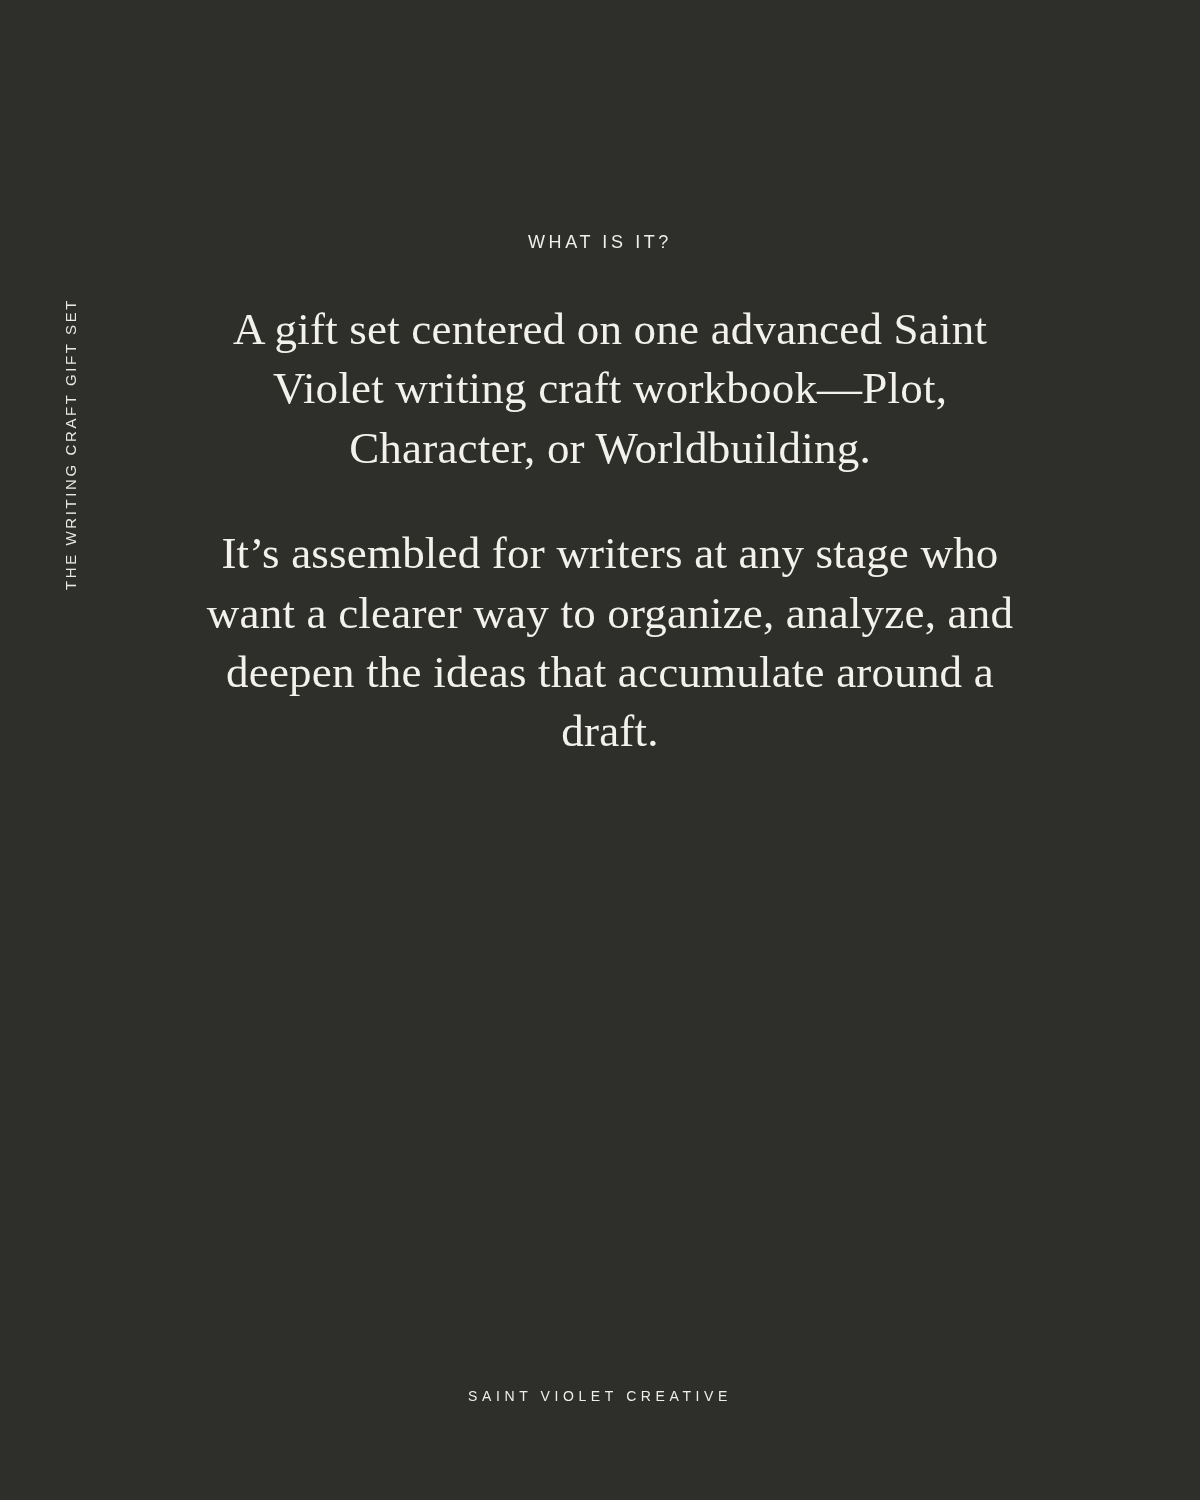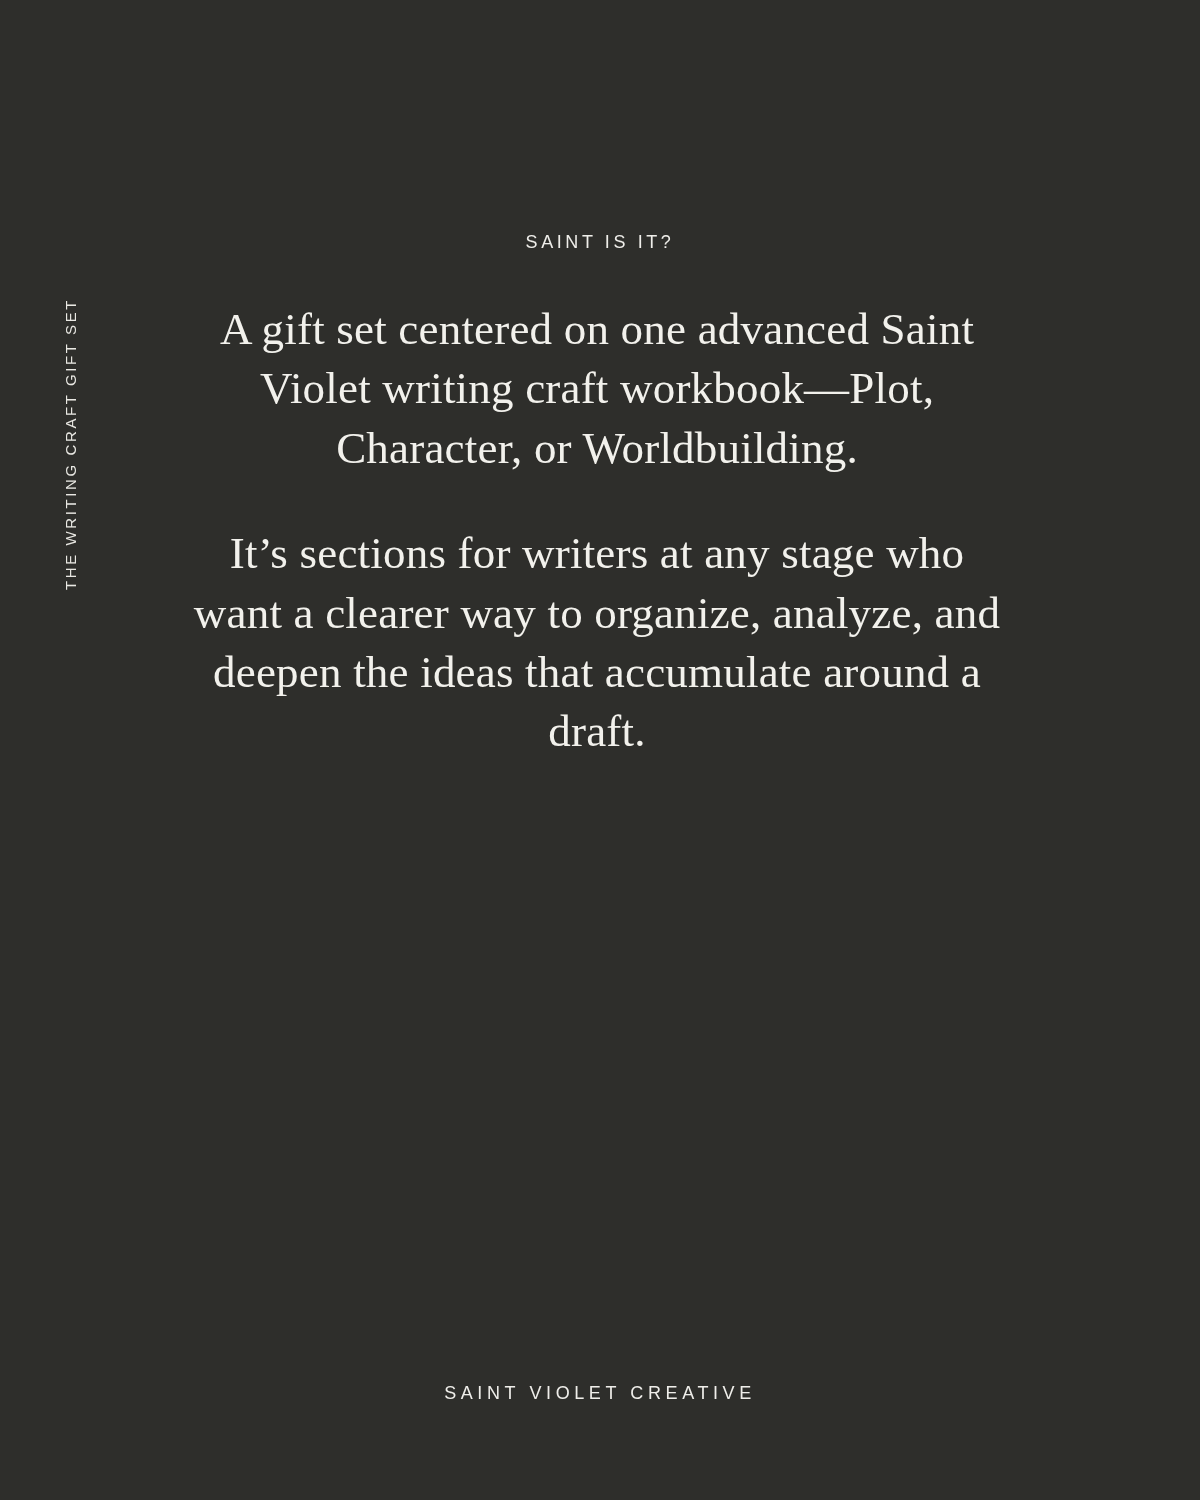--- a/index.html
+++ b/index.html
@@ -41,21 +41,21 @@
     font-family: "Liberation Sans", sans-serif;
     font-size: 15px;
     letter-spacing: 2.6px;
     color: #e9e8e3;
     white-space: nowrap;
     text-align: left;
   }
   .body-copy {
     position: absolute;
     top: 300px;
-    left: 152px;
+    left: 165px;
     width: 890px;
     text-align: center;
     font-family: "Liberation Serif", serif;
     color: #f2f1ec;
     font-size: 45px;
     line-height: 1.32;
     letter-spacing: 0.2px;
   }
   .body-copy p {
     margin: 0 0 46px 0;
@@ -66,34 +66,34 @@
   .para-1 { padding: 0 20px; }
   .para-2 { padding: 0 0px; }
   .para-3 { padding: 0 28px; }
   .footer {
     position: absolute;
     bottom: 96px;
     left: 0;
     width: 1200px;
     text-align: center;
     font-family: "Liberation Sans", sans-serif;
-    font-size: 18px;
+    font-size: 14px;
     letter-spacing: 4.6px;
     color: #efeeea;
   }
 </style>
 </head>
 <body>
 
 <div class="page">
 
-  <div class="eyebrow">SAINT IS IT?</div>
+  <div class="eyebrow">WHAT IS IT?</div>
 
   <div class="side-label">THE WRITING CRAFT GIFT SET</div>
 
   <div class="body-copy">
     <p class="para-1">A gift set centered on one advanced Saint Violet writing craft workbook—Plot, Character, or Worldbuilding.</p>
-    <p class="para-3">It’s sections for writers at any stage who want a clearer way to organize, analyze, and deepen the ideas that accumulate around a draft.</p>
+    <p class="para-3">It’s assembled for writers at any stage who want a clearer way to organize, analyze, and deepen the ideas that accumulate around a draft.</p>
   </div>
 
   <div class="footer">SAINT VIOLET CREATIVE</div>
 
 </div>
 
 </body></html>

